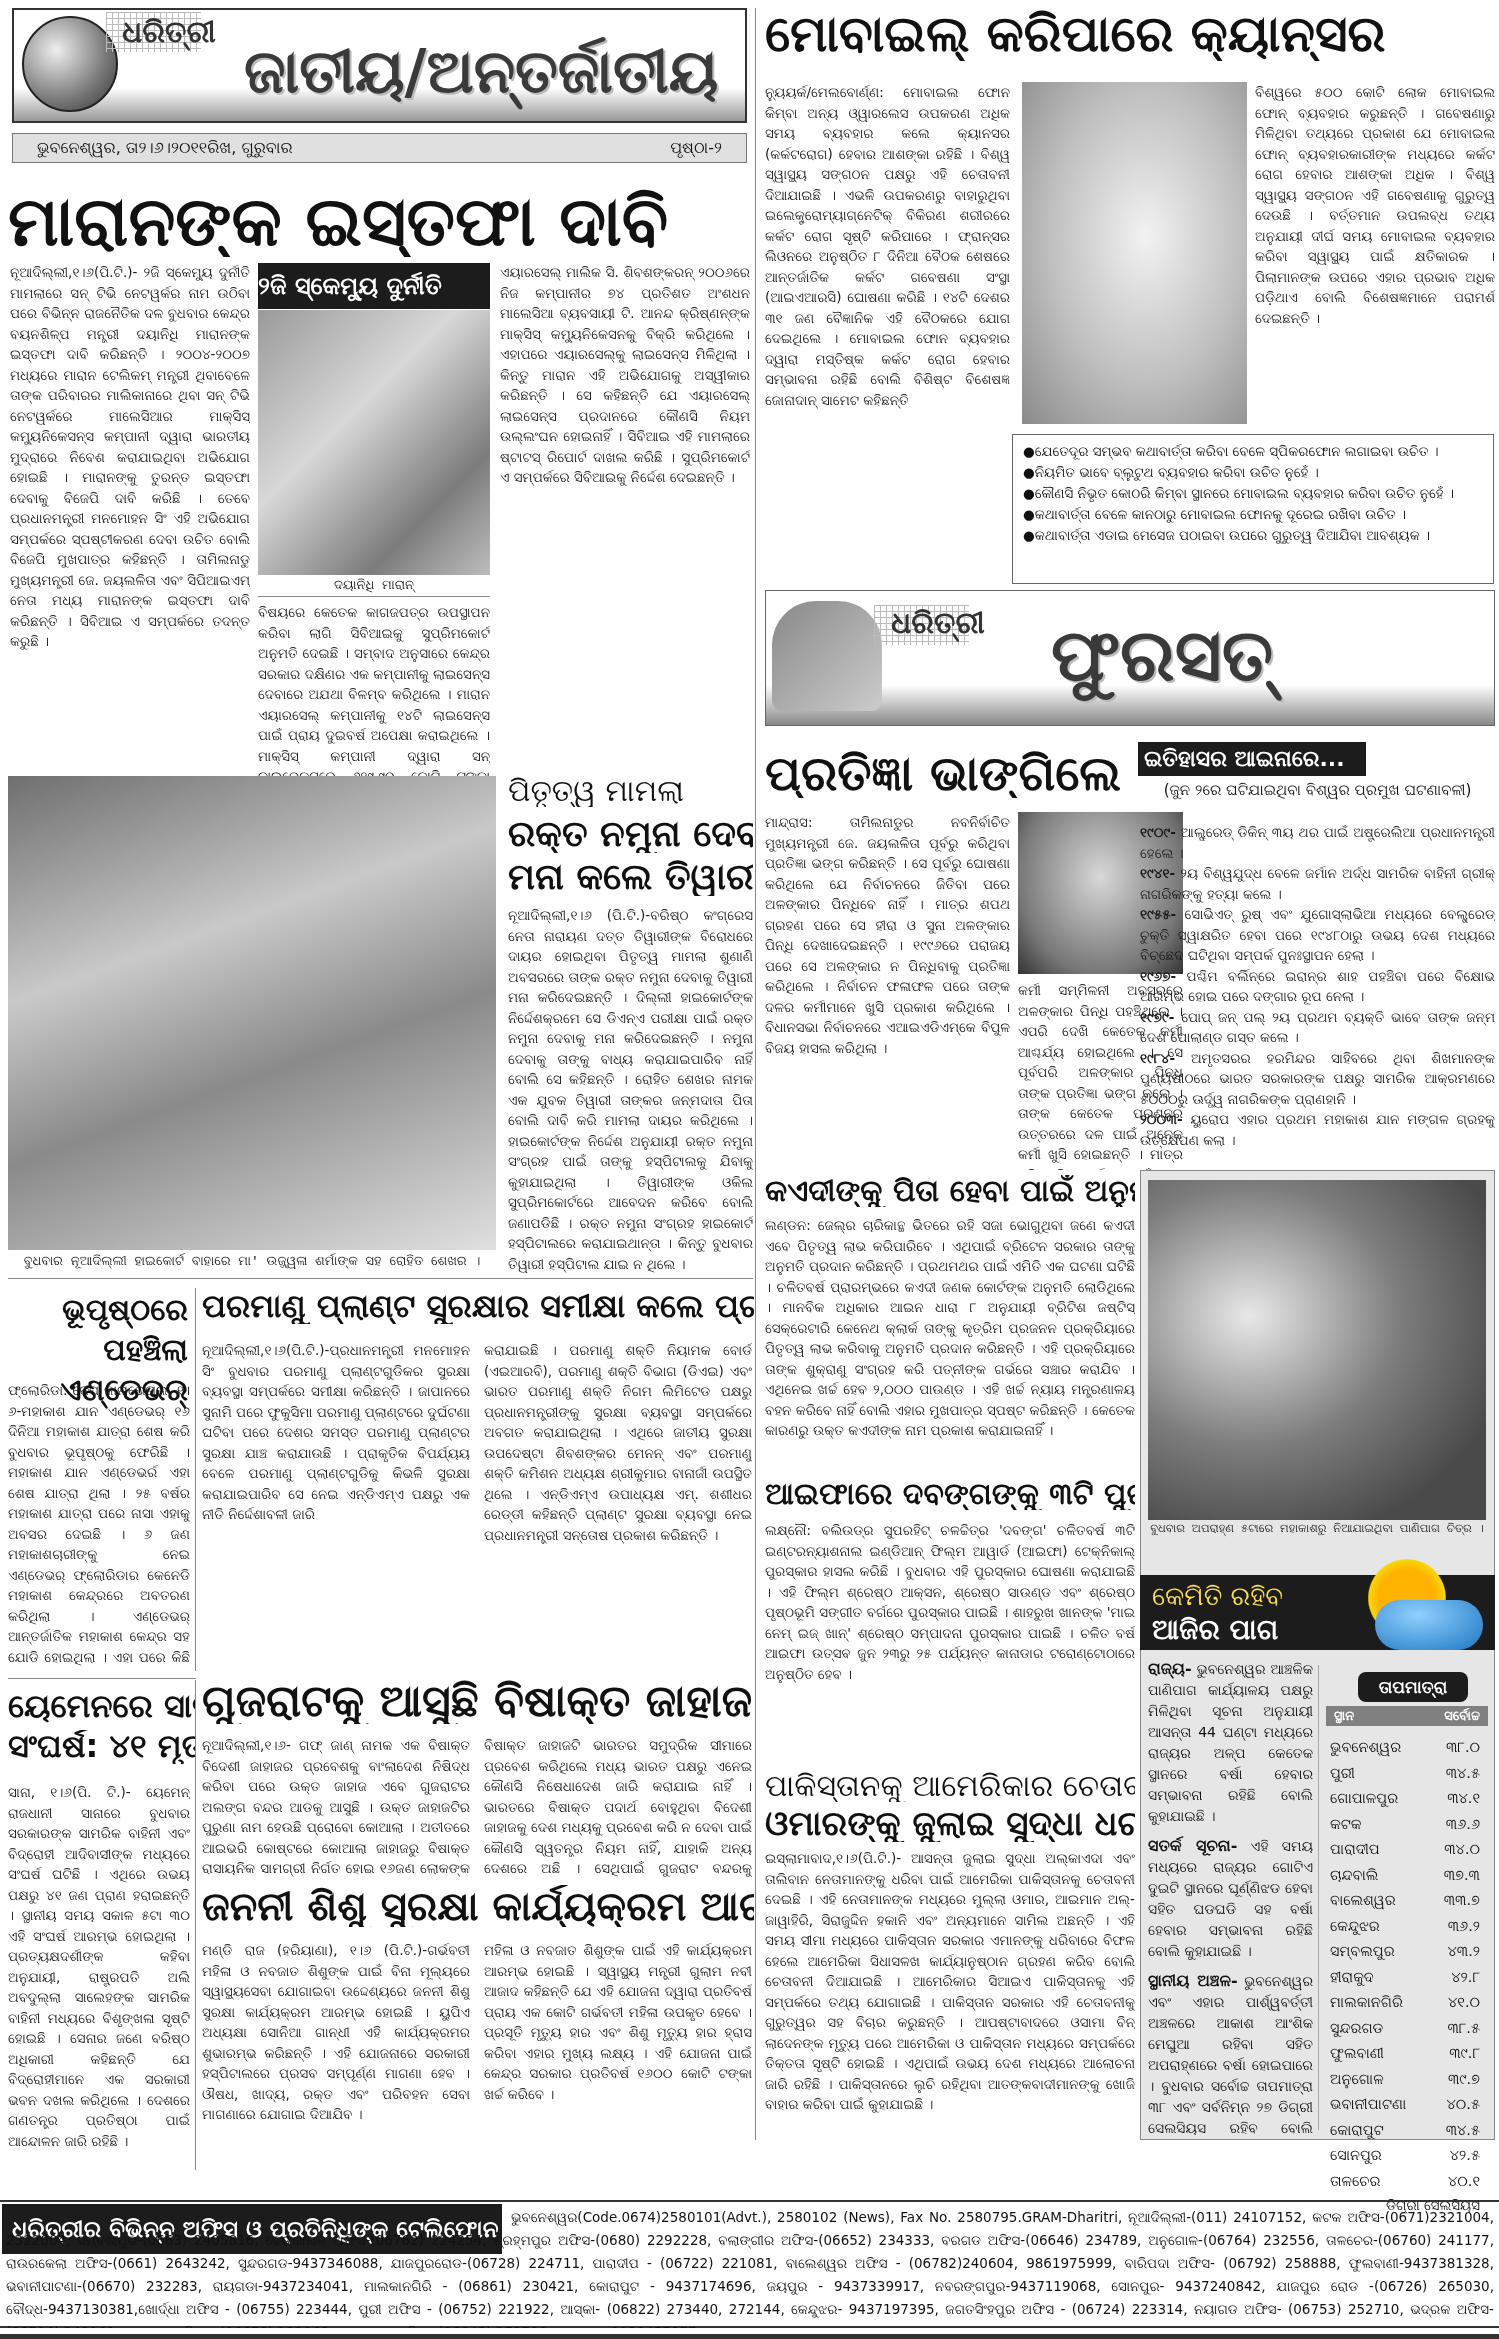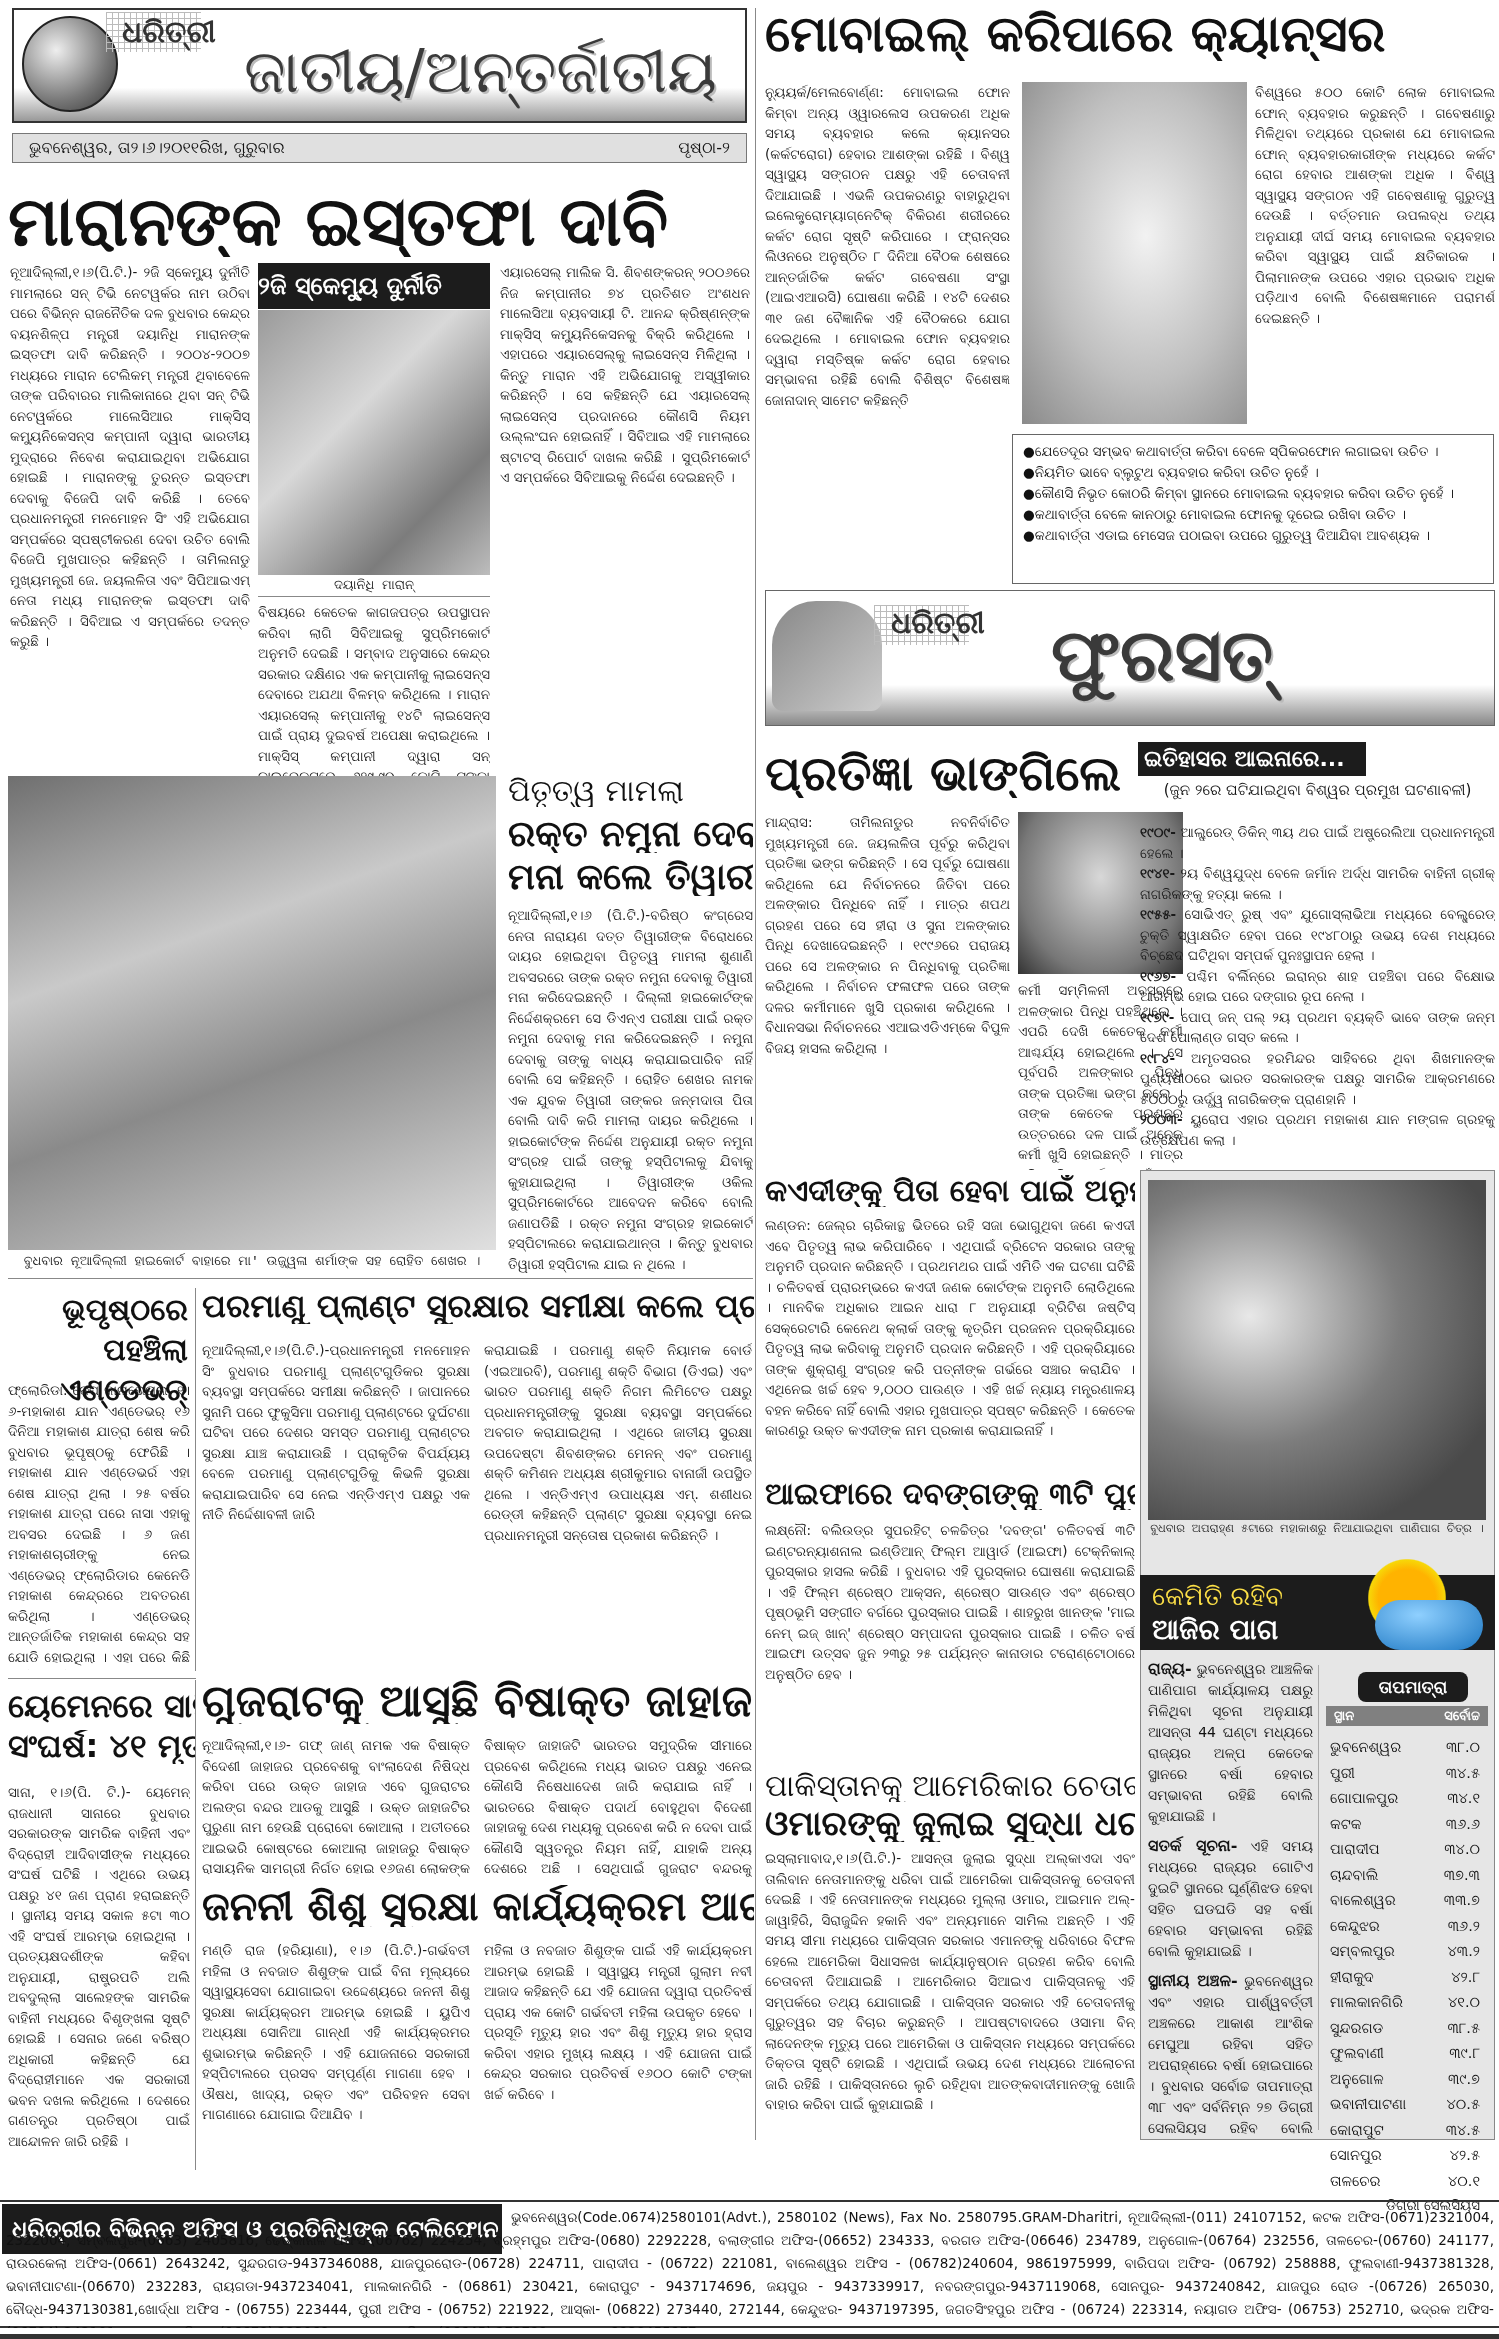--- a/index.html
+++ b/index.html
@@ -9,35 +9,35 @@
   .hl { font-weight: bold; color: #111; line-height: 1.05; overflow: hidden; white-space: nowrap; }
   .photo { background: linear-gradient(135deg, #9a9a9a, #d8d8d8 40%, #7c7c7c 75%, #bdbdbd); overflow: hidden; }
   .caption { font-size: 13px; color: #222; text-align: center; font-family: Liberation Mono, monospace; }
   .vrule { position: absolute; width: 1px; background: #888; }
   .hrule { position: absolute; height: 1px; background: #888; }
   .box { border: 1.5px solid #666; }
   
   .mast { left: 12px; top: 8px; width: 735px; height: 115px; border: 2px solid #333; background: linear-gradient(180deg,#fff 0%, #fff 70%, #999 100%); }
   .globe { left: 8px; top: 6px; width: 96px; height: 96px; border-radius: 50%; background: radial-gradient(circle at 35% 35%, #eee, #777 60%, #333); border: 2px solid #222; }
   .grid-logo { left: 92px; top: 2px; width: 95px; height: 40px; background-image: linear-gradient(#bbb 1px, transparent 1px), linear-gradient(90deg, #bbb 1px, transparent 1px); background-size: 6px 6px; }
-  .datebar { left: 12px; top: 133px; width: 735px; height: 30px; background: #e0e0e0; border: 1.5px solid #777; font-size: 16px; line-height: 27px; padding: 0 16px; }
+  .datebar { left: 12px; top: 133px; width: 735px; height: 30px; background: #e0e0e0; border: 1.5px solid #777; font-size: 16px; line-height: 27px; padding: 0 24px; }
   .blackbox { background: #1c1c1c; color: #fff; font-weight: bold; }
   .bullets div { font-size: 13.5px; line-height: 21px; }
   .temp-row { display: flex; justify-content: space-between; font-size: 14.5px; line-height: 25.5px; padding: 0 8px 0 4px; }
   .footer-title { background: #1c1c1c; color: #fff; font-weight: bold; font-size: 24px; padding: 6px 10px; }
   .footer-text { font-size: 13.5px; line-height: 23px; text-align: justify; }
 </style>
 </head>
 <body>
 
 <div class="abs mast">
   <div class="abs globe"></div>
   <div class="abs grid-logo"></div>
   <div class="abs" style="left:108px;top:4px;font-size:30px;font-weight:bold;color:#333;">ଧରିତ୍ରୀ</div>
-  <div class="abs" style="left:230px;top:26px;font-size:60px;font-weight:normal;color:#3a3a3a;text-shadow:2px 2px 0 #bbb;white-space:nowrap;">ଜାତୀୟ/ଅନ୍ତର୍ଜାତୀୟ</div>
+  <div class="abs" style="left:230px;top:26px;font-size:60px;font-weight:bold;color:#3a3a3a;text-shadow:2px 2px 0 #bbb;white-space:nowrap;">ଜାତୀୟ/ଅନ୍ତର୍ଜାତୀୟ</div>
 </div>
 <div class="abs datebar">
   <span>ଭୁବନେଶ୍ୱର, ତା୨।୬।୨୦୧୧ରିଖ, ଗୁରୁବାର</span>
   <span style="float:right;">ପୃଷ୍ଠା-୨</span>
 </div>
 
 <div class="vrule" style="left:755px;top:8px;height:2132px;"></div>
 
 <div class="abs hl" style="left:8px;top:186px;width:745px;font-size:68px;">ମାରାନଙ୍କ ଇସ୍ତଫା ଦାବି</div>
 <div class="abs txt" style="left:10px;top:262px;width:240px;height:520px;">ନୂଆଦିଲ୍ଲୀ,୧।୬(ପି.ଟି.)- ୨ଜି ସ୍କେମ୍ୟୁ ଦୁର୍ନୀତି ମାମଲାରେ ସନ୍ ଟିଭି ନେଟୱର୍କର ନାମ ଉଠିବା ପରେ ବିଭିନ୍ନ ରାଜନୈତିକ ଦଳ ବୁଧବାର କେନ୍ଦ୍ର ବୟନଶିଳ୍ପ ମନ୍ତ୍ରୀ ଦୟାନିଧି ମାରାନଙ୍କ ଇସ୍ତଫା ଦାବି କରିଛନ୍ତି । ୨୦୦୪-୨୦୦୭ ମଧ୍ୟରେ ମାରାନ ଟେଲିକମ୍ ମନ୍ତ୍ରୀ ଥିବାବେଳେ ତାଙ୍କ ପରିବାରର ମାଲିକାନାରେ ଥିବା ସନ୍ ଟିଭି ନେଟୱର୍କରେ ମାଲେସିଆର ମାକ୍ସିସ୍ କମ୍ୟୁନିକେସନ୍ସ କମ୍ପାନୀ ଦ୍ୱାରା ଭାରତୀୟ ମୁଦ୍ରାରେ ନିବେଶ କରାଯାଇଥିବା ଅଭିଯୋଗ ହୋଇଛି । ମାରାନଙ୍କୁ ତୁରନ୍ତ ଇସ୍ତଫା ଦେବାକୁ ବିଜେପି ଦାବି କରିଛି । ତେବେ ପ୍ରଧାନମନ୍ତ୍ରୀ ମନମୋହନ ସିଂ ଏହି ଅଭିଯୋଗ ସମ୍ପର୍କରେ ସ୍ପଷ୍ଟୀକରଣ ଦେବା ଉଚିତ ବୋଲି ବିଜେପି ମୁଖପାତ୍ର କହିଛନ୍ତି । ତାମିଲନାଡୁ ମୁଖ୍ୟମନ୍ତ୍ରୀ ଜେ. ଜୟଲଳିତା ଏବଂ ସିପିଆଇଏମ୍ ନେତା ମଧ୍ୟ ମାରାନଙ୍କ ଇସ୍ତଫା ଦାବି କରିଛନ୍ତି । ସିବିଆଇ ଏ ସମ୍ପର୍କରେ ତଦନ୍ତ କରୁଛି ।</div>

